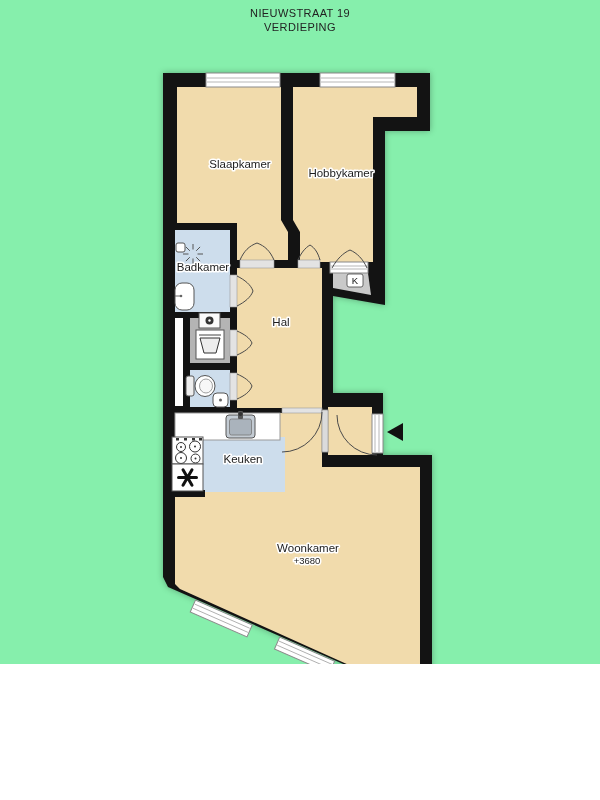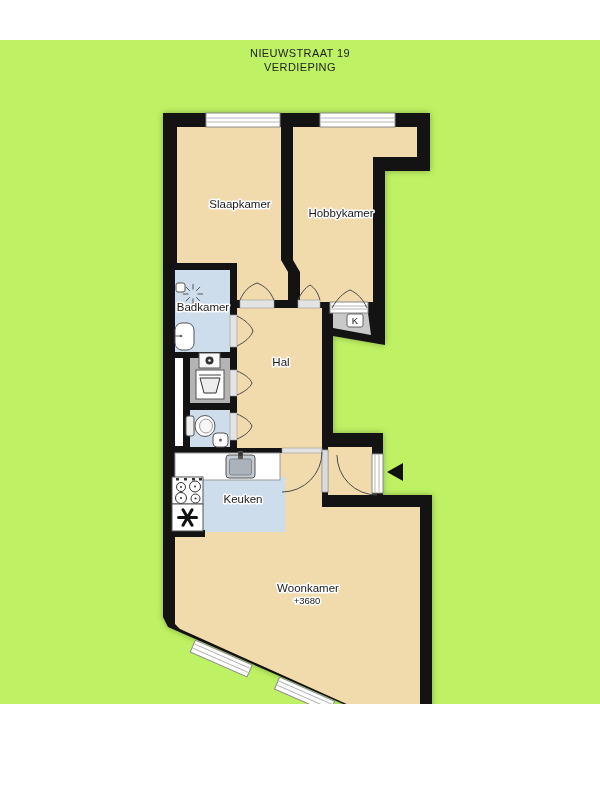--- a/index.html
+++ b/index.html
@@ -1,17 +1,17 @@
 <!DOCTYPE html>
 <html><head>
 <meta charset="utf-8">
 <style>
   html,body{margin:0;padding:0;background:#ffffff;}
-  .page{position:relative;width:600px;height:664px;background:#bef264;overflow:hidden;
-        font-family:"Liberation Sans", sans-serif;margin-top:40px;}
+  .page{position:relative;width:600px;height:664px;background:#86efac;overflow:hidden;
+        font-family:"Liberation Sans", sans-serif;}
   svg{display:block}
   text{font-family:"Liberation Sans", sans-serif;}
   .title-line{font-size:11px;fill:#222;letter-spacing:.4px;}
   .room-label{font-size:11.5px;fill:#1c1c1c;paint-order:stroke;stroke:#ffffff;stroke-width:3px;
               stroke-linejoin:round;}
   .level-label{font-size:9.5px;fill:#1c1c1c;paint-order:stroke;stroke:#ffffff;stroke-width:3px;}
   .k-label{font-size:9.5px;fill:#111;}
   .footer-line{font-size:7px;fill:#222;letter-spacing:.2px;}
   .win{stroke:#8a8a8a;stroke-width:1;}
   .winline{stroke:#9a9a9a;stroke-width:.7;fill:none;}

